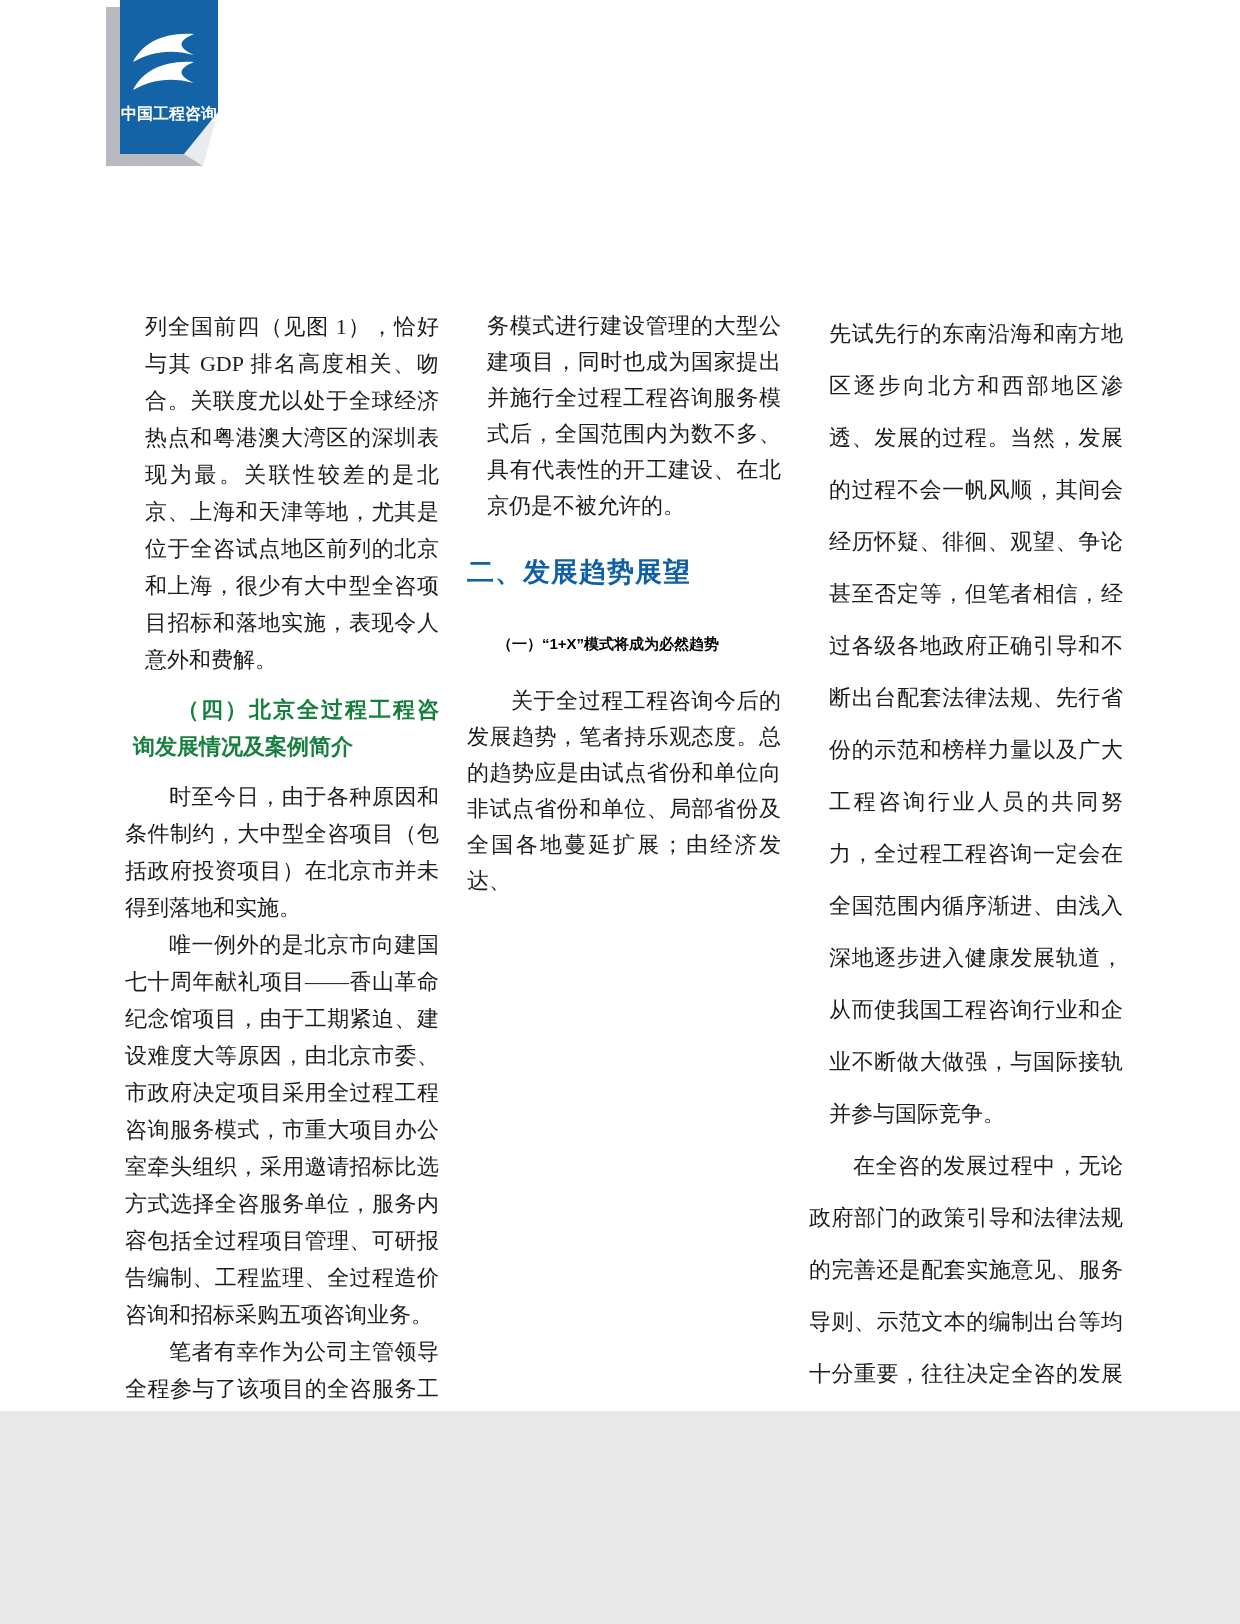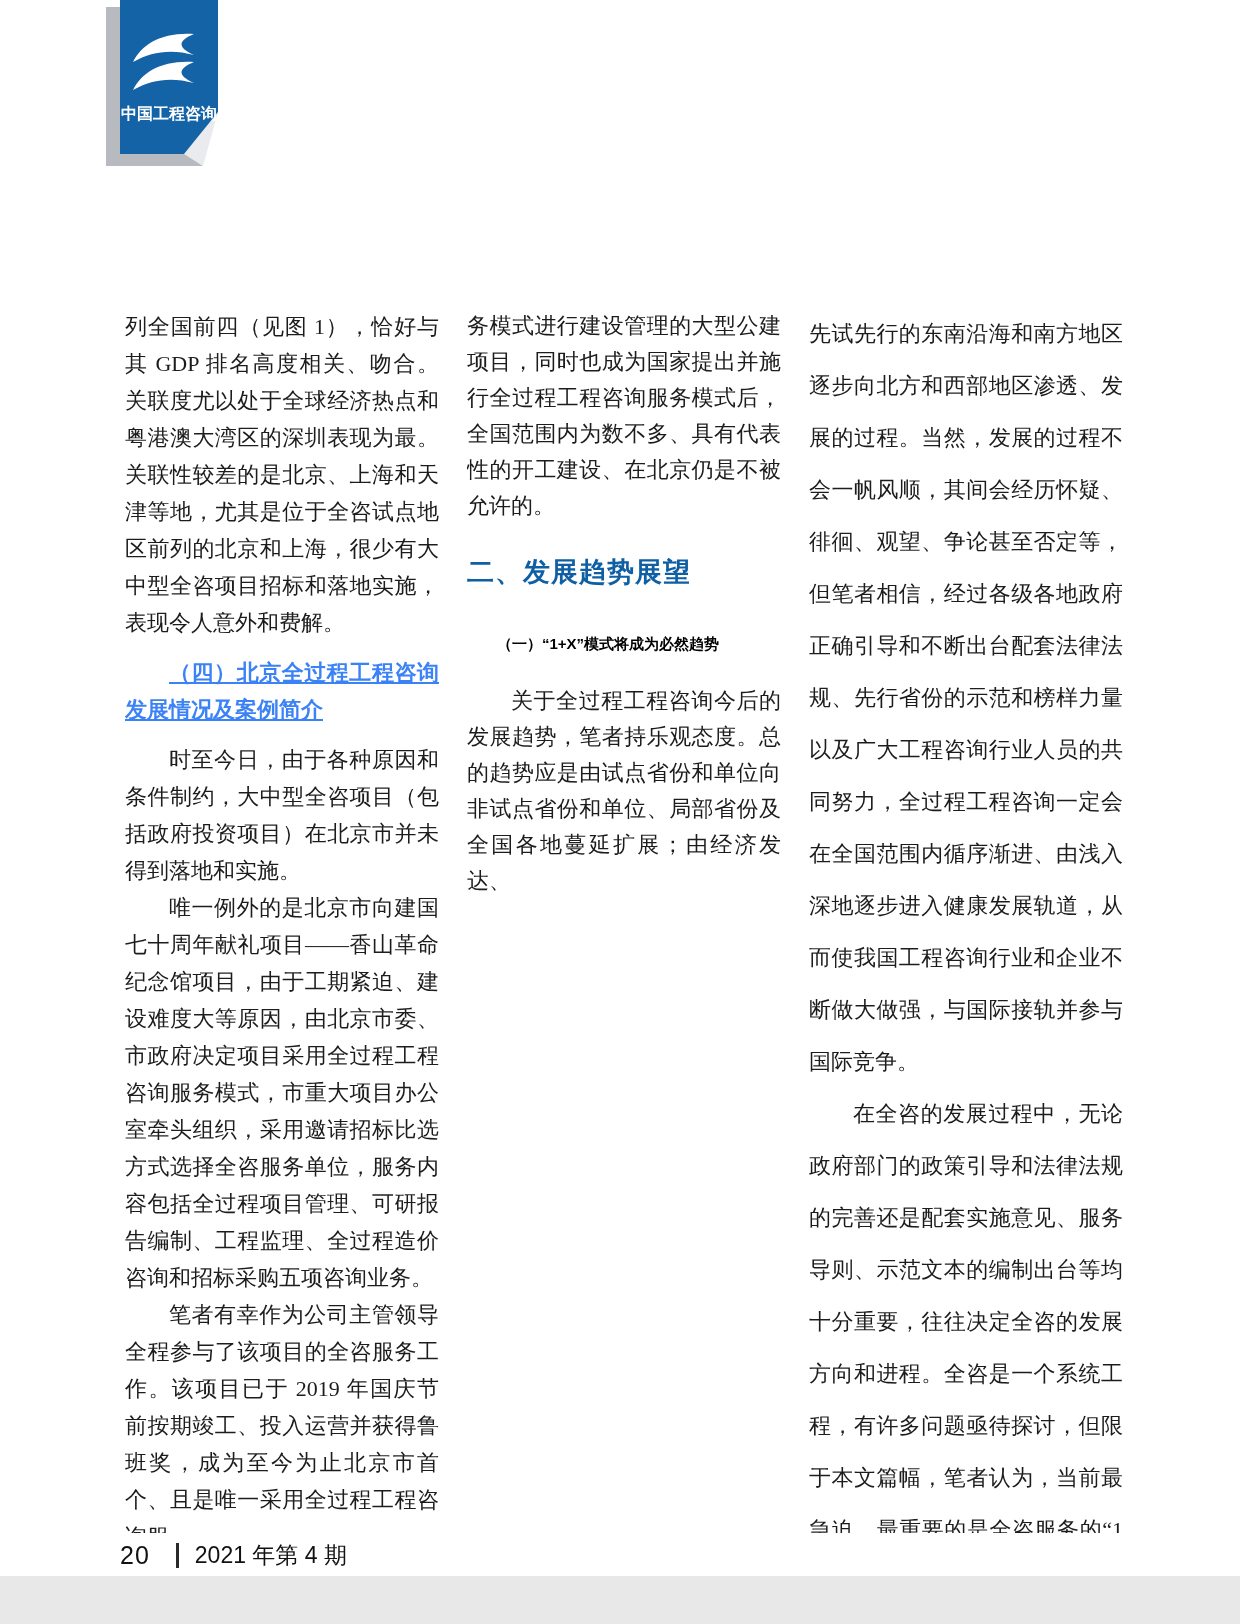--- a/index.html
+++ b/index.html
@@ -1,18 +1,18 @@
 <!DOCTYPE html>
 <html lang="zh"><head>
 <meta charset="utf-8">
 <style>
   html,body{margin:0;padding:0;background:#e8e8e8;}
   .page{
     position:relative;
-    width:1240px;height:1576px;
+    width:1240px;height:1411px;
     background:#ffffff;
     margin:0 auto;
     overflow:hidden;
     font-family:"Liberation Serif","DejaVu Serif",serif;
     color:#1c1c1c;
   }
 
   
   .logo{position:absolute;left:106px;top:0;width:114px;height:176px;}
   .logo svg{position:absolute;left:0;top:0;}
@@ -28,25 +28,24 @@
     position:absolute;top:308px;width:314px;height:1225px;
     font-size:22px;text-align:justify;overflow:hidden;
     word-break:break-all;
   }
   .col1{left:125px;line-height:37px;}
   .col2{left:467px;line-height:36px;}
   .col3{left:809px;line-height:52px;}
 
   .blk{margin:0;}
   .p{text-indent:2em;}
-  .p-cont{text-indent:0;}
+  .p-cont{text-indent:0;margin-left:20px;}
   .h-bold{
-    font-weight:700;color:#3b82f6;text-indent:2em;
-    margin:13px 0 13px 0;
-    text-decoration:underline;
+    font-weight:700;color:#15803d;text-indent:2em;
+    margin:13px 0 13px 8px;
   }
   .h-blue{
     color:#0e5fa4;font-weight:700;font-size:27px;line-height:36px;
     font-family:"Liberation Sans","DejaVu Sans",sans-serif;
     letter-spacing:1px;text-indent:0;
     margin:30px 0 34px 0;
   }
   .h-sub{
     font-weight:700;color:#000;font-size:15px;line-height:39px;
     font-family:"Liberation Sans","DejaVu Sans",sans-serif;

